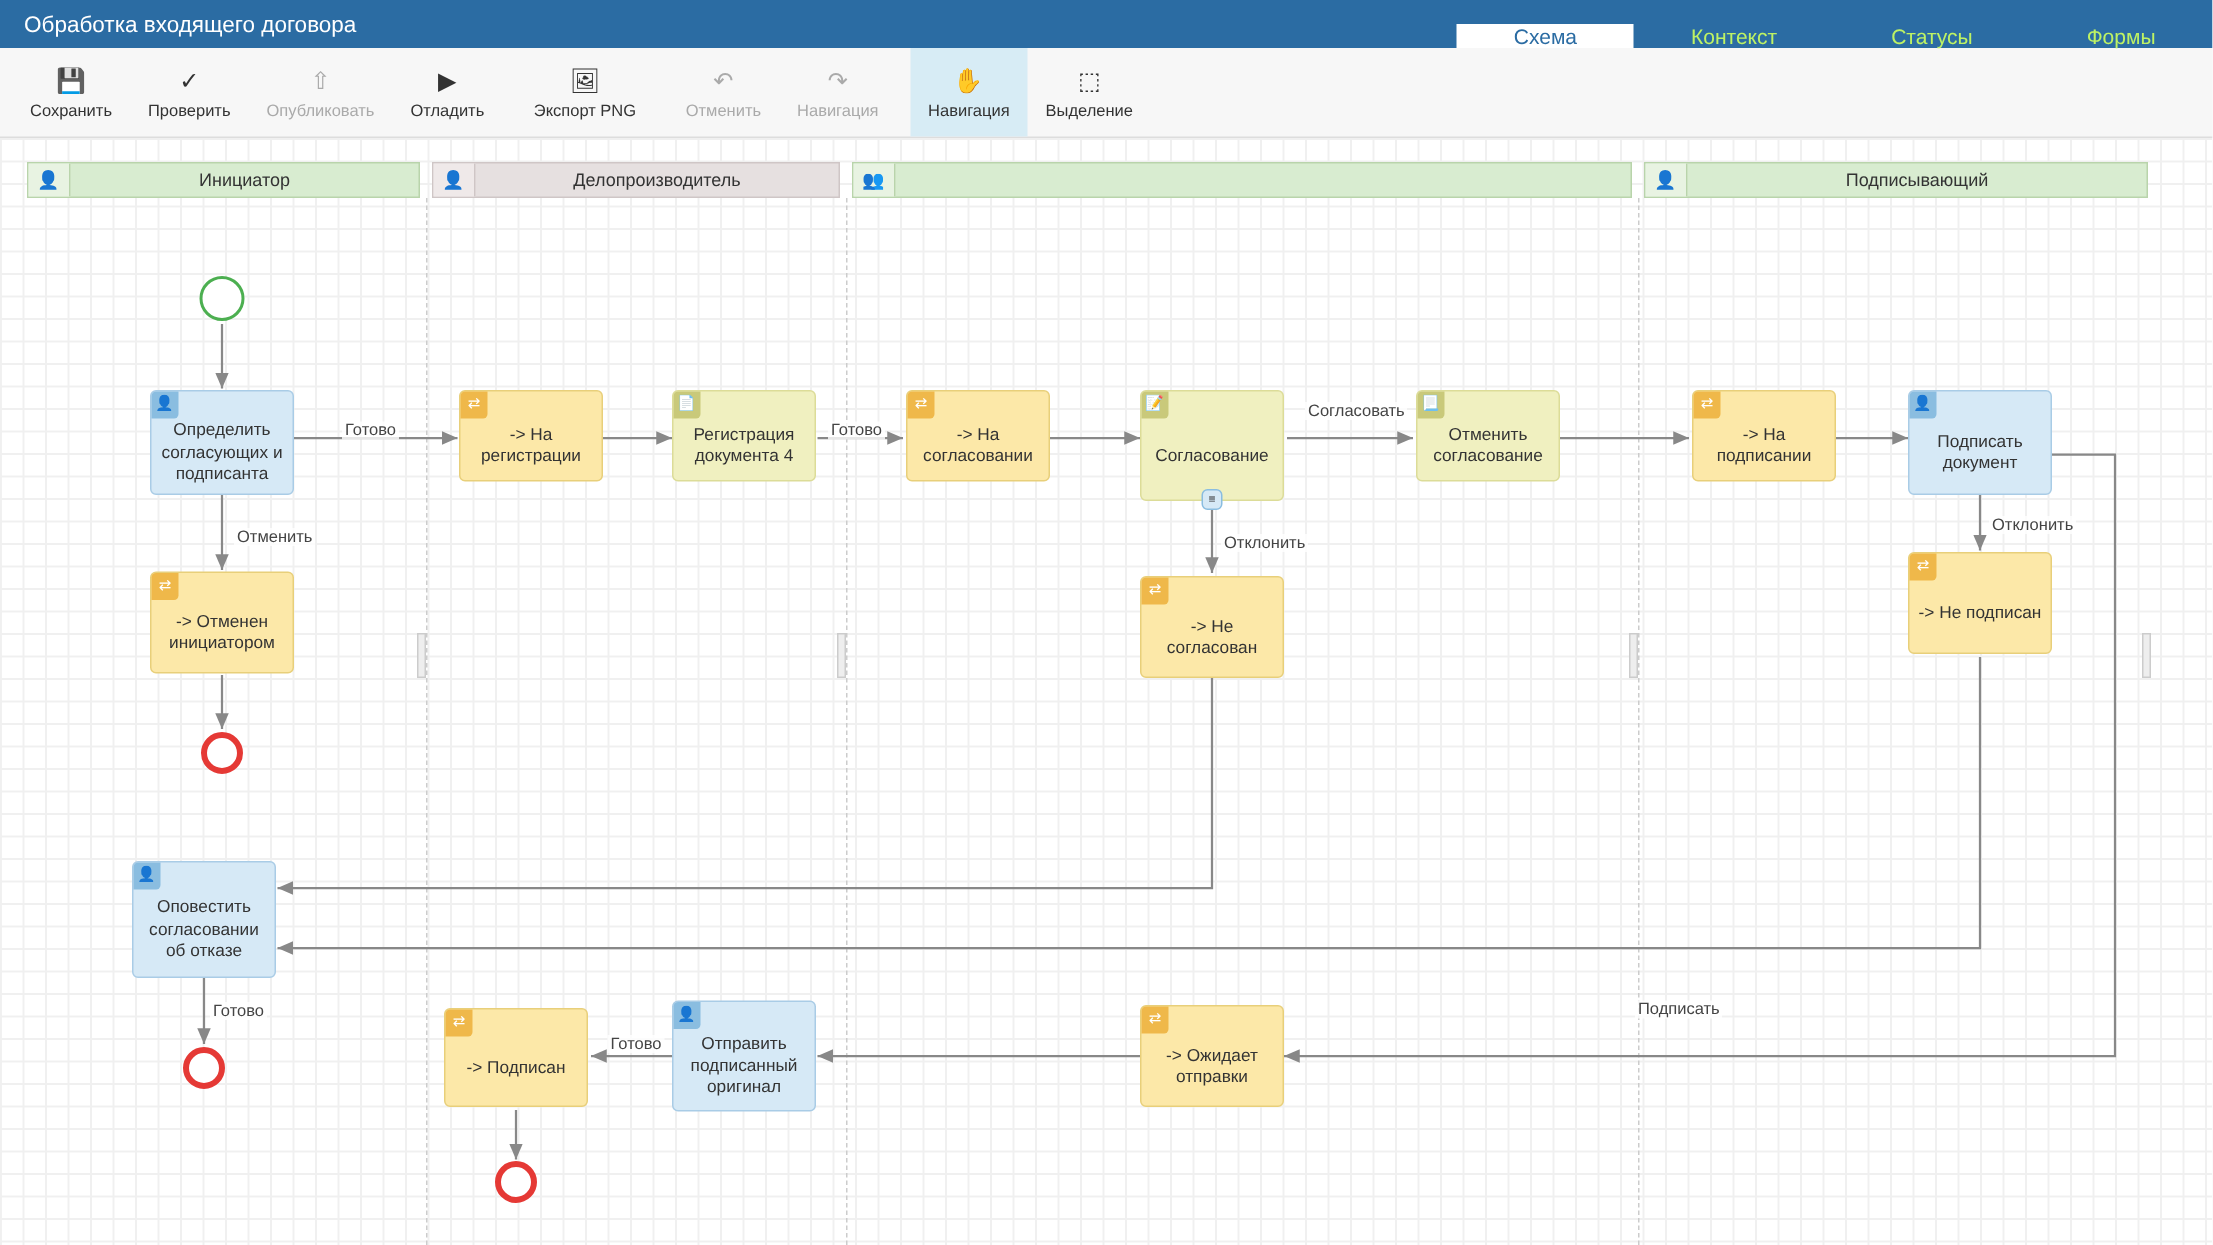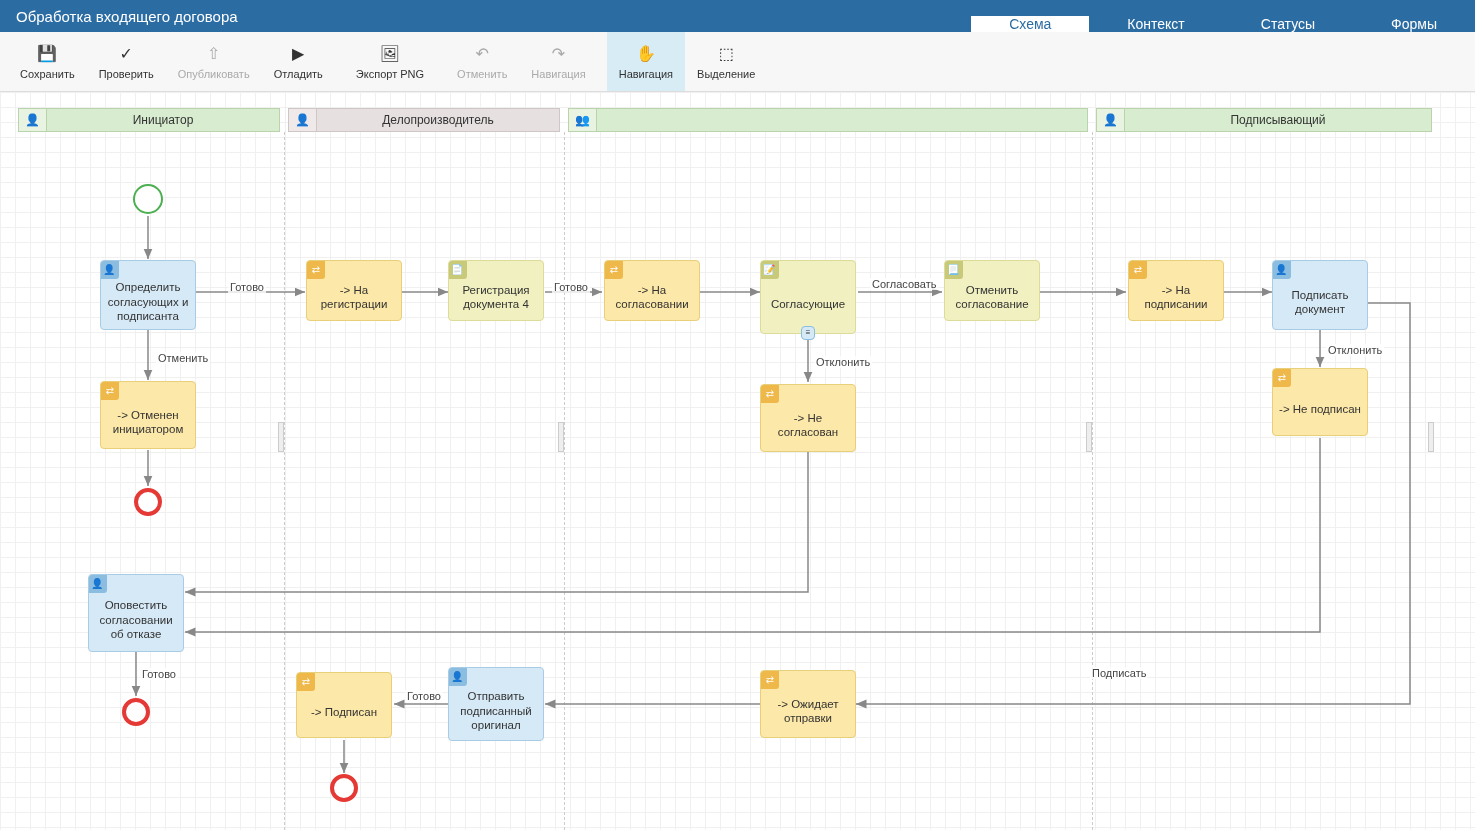--- a/index.html
+++ b/index.html
@@ -2,21 +2,21 @@
 <html><head>
 <meta charset="utf-8">
 <style>
   * { box-sizing: border-box; margin: 0; padding: 0; }
   body { font-family: Arial, Helvetica, sans-serif; font-size: 13px; color: #333; background: #f5f5f5; width: 1475px; height: 830px; overflow: hidden; }
   
   
   .header { background: #2b6ca3; color: #fff; height: 32px; display: flex; align-items: center; padding-left: 16px; }
   .header-title { font-size: 15px; flex: 0 0 auto; }
   .header-tabs { margin-left: auto; display: flex; height: 100%; align-items: flex-end; }
-  .header-tab { padding: 0 38px; display: flex; align-items: center; font-size: 14px; cursor: pointer; color: #ffffff; }
+  .header-tab { padding: 0 38px; display: flex; align-items: center; font-size: 14px; cursor: pointer; color: #bef264; }
   .header-tab.active { background: #fff; color: #2b6ca3; }
   
   
   .toolbar { background: #f7f7f7; border-bottom: 1px solid #ddd; height: 60px; display: flex; align-items: center; padding: 0 8px; }
   .tool-group { display: flex; height: 100%; }
   .tool-btn { display: flex; flex-direction: column; align-items: center; justify-content: center; padding: 4px 12px; cursor: pointer; min-width: 60px; }
   .tool-btn.disabled { color: #aaa; }
   .tool-btn.active { background: #d7ecf5; }
   .tool-icon { width: 20px; height: 20px; margin-bottom: 4px; display: flex; align-items: center; justify-content: center; font-size: 16px; }
   .tool-label { font-size: 11px; }
@@ -195,21 +195,21 @@
 
       <line x1="760" y1="612" x2="545" y2="612" marker-end="url(#arrow)"></line>
 
       <line x1="448" y1="612" x2="394" y2="612" marker-end="url(#arrow)"></line>
 
       <line x1="344" y1="648" x2="344" y2="681" marker-end="url(#arrow)"></line>
     </svg>
 
     <div class="edge-label" style="left:228px; top:189px">Готово</div>
     <div class="edge-label" style="left:552px; top:189px">Готово</div>
-    <div class="edge-label" style="left:870px; top:186px">Согласовать</div>
+    <div class="edge-label" style="left:870px; top:176px">Согласовать</div>
     <div class="edge-label" style="left:156px; top:260px">Отменить</div>
     <div class="edge-label" style="left:814px; top:264px">Отклонить</div>
     <div class="edge-label" style="left:1326px; top:252px">Отклонить</div>
     <div class="edge-label" style="left:140px; top:576px">Готово</div>
     <div class="edge-label" style="left:1090px; top:575px">Подписать</div>
     <div class="edge-label" style="left:405px; top:598px">Готово</div>
 
     <div class="circle start" style="left:133px; top:92px"></div>
 
     <div class="node user" style="left:100px; top:168px; height:70px">
@@ -223,21 +223,21 @@
     <div class="node script" style="left:448px; top:168px">
       <div class="badge">📄</div>
       <span>Регистрация документа 4</span>
     </div>
     <div class="node status" style="left:604px; top:168px">
       <div class="badge">⇄</div>
       <span>-&gt; На согласовании</span>
     </div>
     <div class="node script" style="left:760px; top:168px; height:74px">
       <div class="badge">📝</div>
-      <span>Согласующие</span>
+      <span>Согласование</span>
     </div>
     <div class="node subnote" style="left:801px; top:234px">≡</div>
     <div class="node script" style="left:944px; top:168px">
       <div class="badge">📃</div>
       <span>Отменить согласование</span>
     </div>
     <div class="node status" style="left:1128px; top:168px">
       <div class="badge">⇄</div>
       <span>-&gt; На подписании</span>
     </div>

